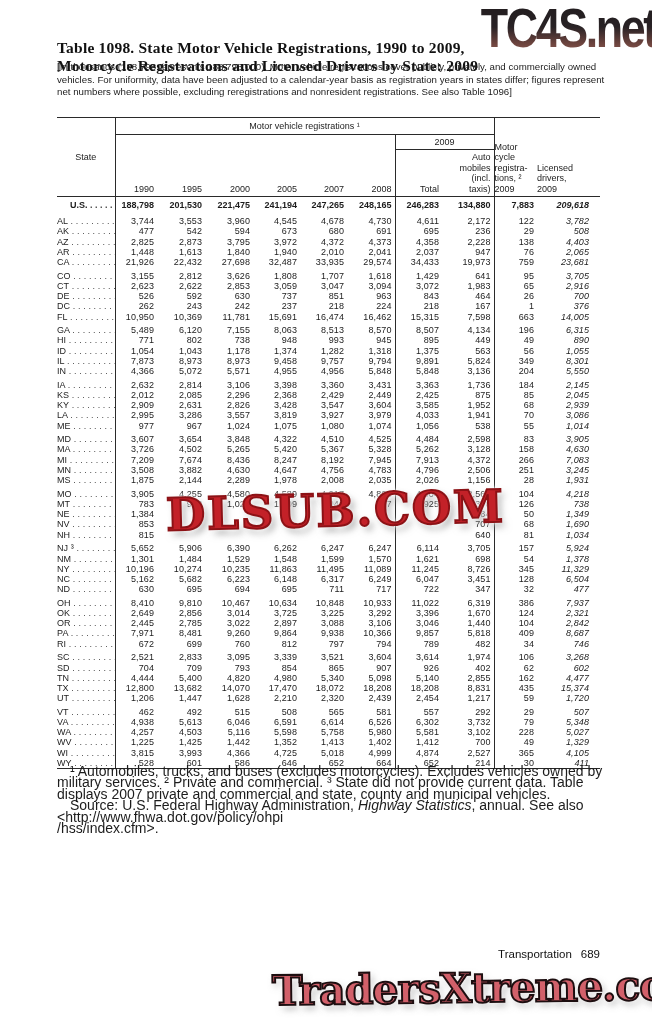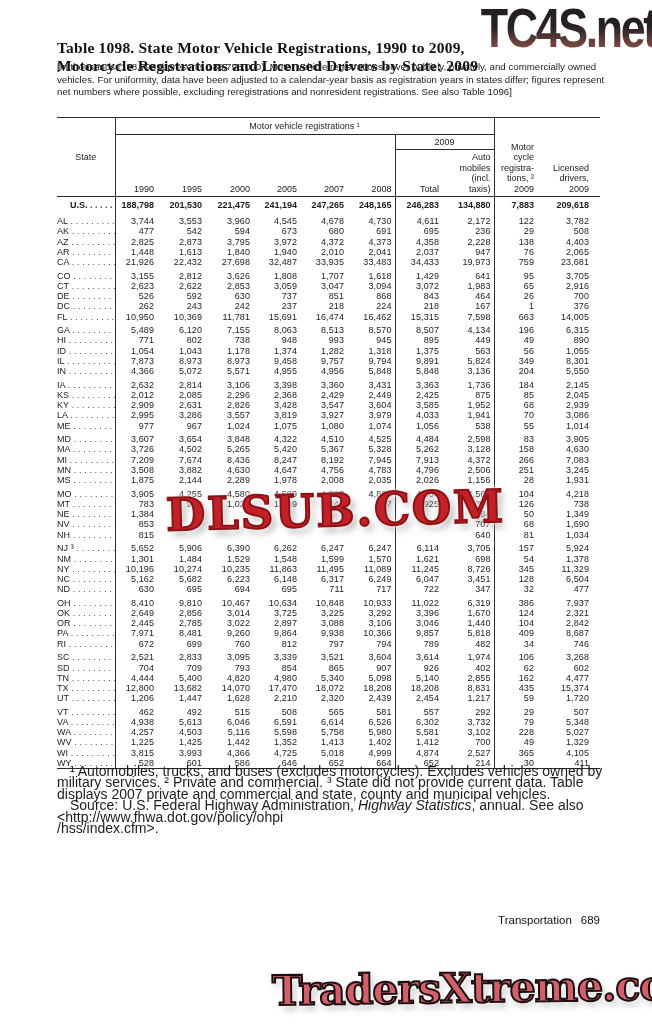--- a/index.html
+++ b/index.html
@@ -32,50 +32,50 @@
     border-top: 1px solid #2a2a2a;
     font-size: 9px; color: #1c1c1c;
   }
   #t thead { border-bottom: 1px solid #2a2a2a; }
   #t th { font-weight: normal; font-size: 9px; line-height: 10.5px; }
   #t th.stub-head { border-right: 1px solid #2a2a2a; text-align: center; vertical-align: middle; }
   #t th.mvr  { height: 17px; border-bottom: 1px solid #2a2a2a; border-right: 1px solid #2a2a2a; text-align: center; vertical-align: middle; }
   #t th.h2009 { height: 15px; border-bottom: 1px solid #2a2a2a; border-left: 1px solid #2a2a2a; border-right: 1px solid #2a2a2a; text-align: center; vertical-align: middle; }
   #t th.spacer { height: 15px; }
   #t tr.labels th { height: 47px; vertical-align: bottom; text-align: right; padding: 0 3px 2px 0; }
-  #t th.moto, #t th.drivers { vertical-align: bottom; text-align: right; padding: 0 3px 2px 0; }
+  #t th.moto, #t th.drivers { vertical-align: bottom; text-align: left; padding: 0 3px 2px 0; }
   #t th.drivers { padding-right: 11px; }
   .ml { white-space: pre-line; }
   #t th.vline { border-right: 1px solid #2a2a2a; }
 
   #t td {
     text-align: right; padding: 0 3px 0 0;
     line-height: 10.2px; font-size: 9px;
     white-space: nowrap; overflow: hidden;
   }
   #t td:nth-child(1) { border-right: 1px solid #2a2a2a; text-align: left; padding: 0 3px 0 0; }
   #t td:nth-child(7) { border-right: 1px solid #2a2a2a; }
   #t td:nth-child(9) { border-right: 1px solid #2a2a2a; }
-  #t td:nth-child(11) { padding-right: 11px; }
+  #t td:nth-child(11) { padding-right: 11px; font-style: italic; }
   #t tbody.us td { font-weight: bold; padding-top: 3px; padding-bottom: 4px; }
   #t tbody.us td:first-child span.lbl { padding-left: 13px; }
   #t tbody.main { border-bottom: 1px solid #2a2a2a; }
   #t tbody.main tr:first-child td { padding-top: 2px; }
   #t tr.gap td { padding-top: 3.5px; }
   #t td .dots { color: #444; }
   #t tbody.main td { letter-spacing: 0.1px; }
 
   
   #footnotes {
     position: absolute; left: 57px; top: 766px; width: 553px;
     font-size: 14px; line-height: 11.4px; color: #1c1c1c;
   }
   #footnotes p { text-indent: 13px; white-space: pre-line; }
   #footer-right {
-    position: absolute; right: 52px; top: 914px;
+    position: absolute; right: 52px; top: 948px;
     font-size: 11.5px; color: #111;
   }
   #footer-right .pgnum { margin-left: 9px; }
   #footer-left {
     position: absolute; left: 45px; top: 966px;
     font-size: 10px; color: #111; white-space: nowrap;
   }
 
   
   #wm-top {
@@ -235,21 +235,21 @@
           <td>76</td>
           <td>2,065</td>
         </tr>
         <tr>
           <td><span class="lbl">CA</span><span class="dots"> . . . . . . . . . . . . . . . . . .</span></td>
           <td>21,926</td>
           <td>22,432</td>
           <td>27,698</td>
           <td>32,487</td>
           <td>33,935</td>
-          <td>33,483</td>
+          <td>29,574</td>
           <td>34,433</td>
           <td>19,973</td>
           <td>759</td>
           <td>23,681</td>
         </tr>
         <tr class="gap">
           <td><span class="lbl">CO</span><span class="dots"> . . . . . . . . . . . . . . . . . .</span></td>
           <td>3,155</td>
           <td>2,812</td>
           <td>3,626</td>
@@ -274,21 +274,21 @@
           <td>65</td>
           <td>2,916</td>
         </tr>
         <tr>
           <td><span class="lbl">DE</span><span class="dots"> . . . . . . . . . . . . . . . . . .</span></td>
           <td>526</td>
           <td>592</td>
           <td>630</td>
           <td>737</td>
           <td>851</td>
-          <td>868</td>
+          <td>963</td>
           <td>843</td>
           <td>464</td>
           <td>26</td>
           <td>700</td>
         </tr>
         <tr>
           <td><span class="lbl">DC</span><span class="dots"> . . . . . . . . . . . . . . . . . .</span></td>
           <td>262</td>
           <td>243</td>
           <td>242</td>

